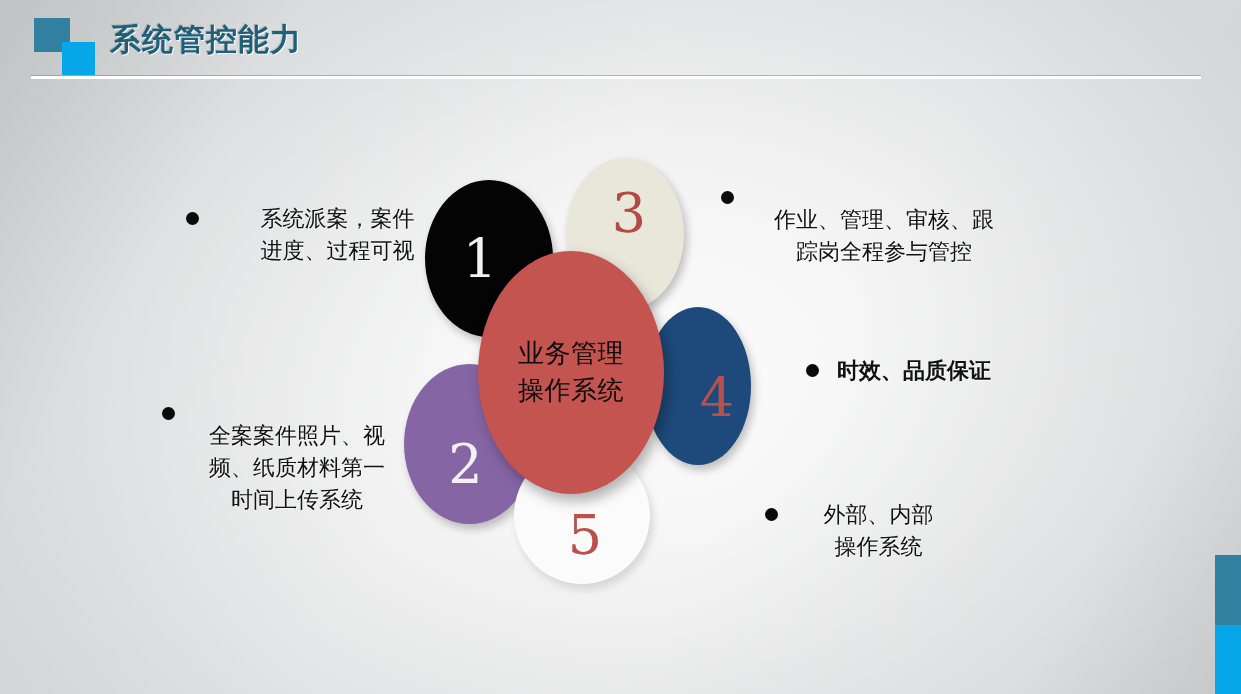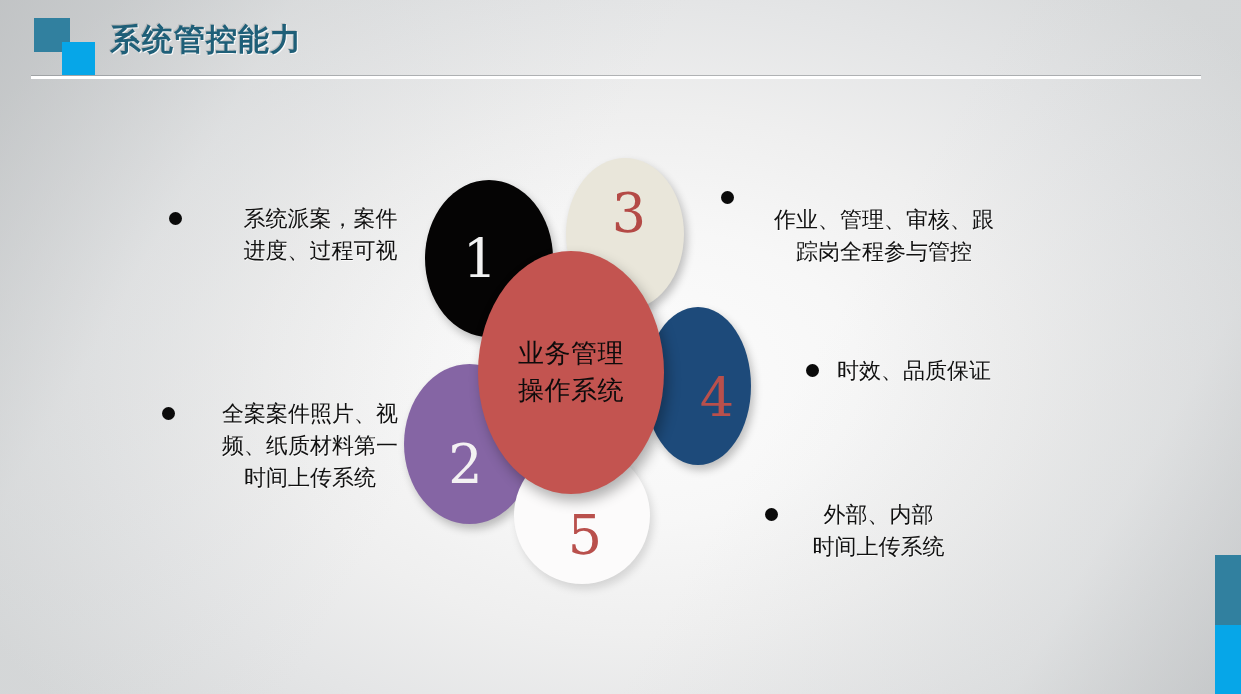--- a/index.html
+++ b/index.html
@@ -254,32 +254,32 @@
   .callout .callout-text {
     font-family: "DejaVu Sans", sans-serif;
     font-size: 22px;
     line-height: 1.46;
     color: #111111;
     white-space: pre-line;
     text-shadow: 0.6px 0.6px 0 rgba(255,255,255,0.75);
   }
 
   
-  .c1 { left: 169px; top: 203px; width: 250px; gap: 24px; }
+  .c1 { left: 186px; top: 203px; width: 250px; gap: 24px; }
   .c1 .callout-text { margin-left: 16px; text-align: center; width: 212px; }
 
-  .c2 { left: 162px; top: 398px; width: 268px; }
+  .c2 { left: 162px; top: 398px; width: 268px; flex-direction: column; }
   .c2 .callout-text { margin-left: 16px; text-align: center; width: 238px; }
 
   
   .c3 { left: 721px; top: 182px; width: 330px; flex-direction: column; }
   .c3 .callout-text { margin-left: 18px; text-align: center; width: 290px; }
 
   .c4 { left: 806px; top: 355px; width: 250px; }
-  .c4 .callout-text { margin-left: 18px; text-align: left; }
+  .c4 .callout-text { margin-left: 18px; text-align: left; font-weight: bold; }
 
   .c5 { left: 765px; top: 499px; width: 250px; }
   .c5 .callout-text { margin-left: 18px; text-align: center; width: 165px; }
 </style>
 </head>
 <body>
 
 <div id="slide">
 
   <div class="header">
@@ -341,21 +341,21 @@
   </div>
 
   <div class="callout c4">
     <span class="bullet-dot"></span>
     <span class="callout-text">时效、品质保证</span>
   </div>
 
   <div class="callout c5">
     <span class="bullet-dot"></span>
     <span class="callout-text">外部、内部
-时间上传系统</span>
+操作系统</span>
   </div>
 
   <div class="corner-accent">
     <div class="acc-teal"></div>
     <div class="acc-blue"></div>
   </div>
 
 </div>
 
 </body></html>

